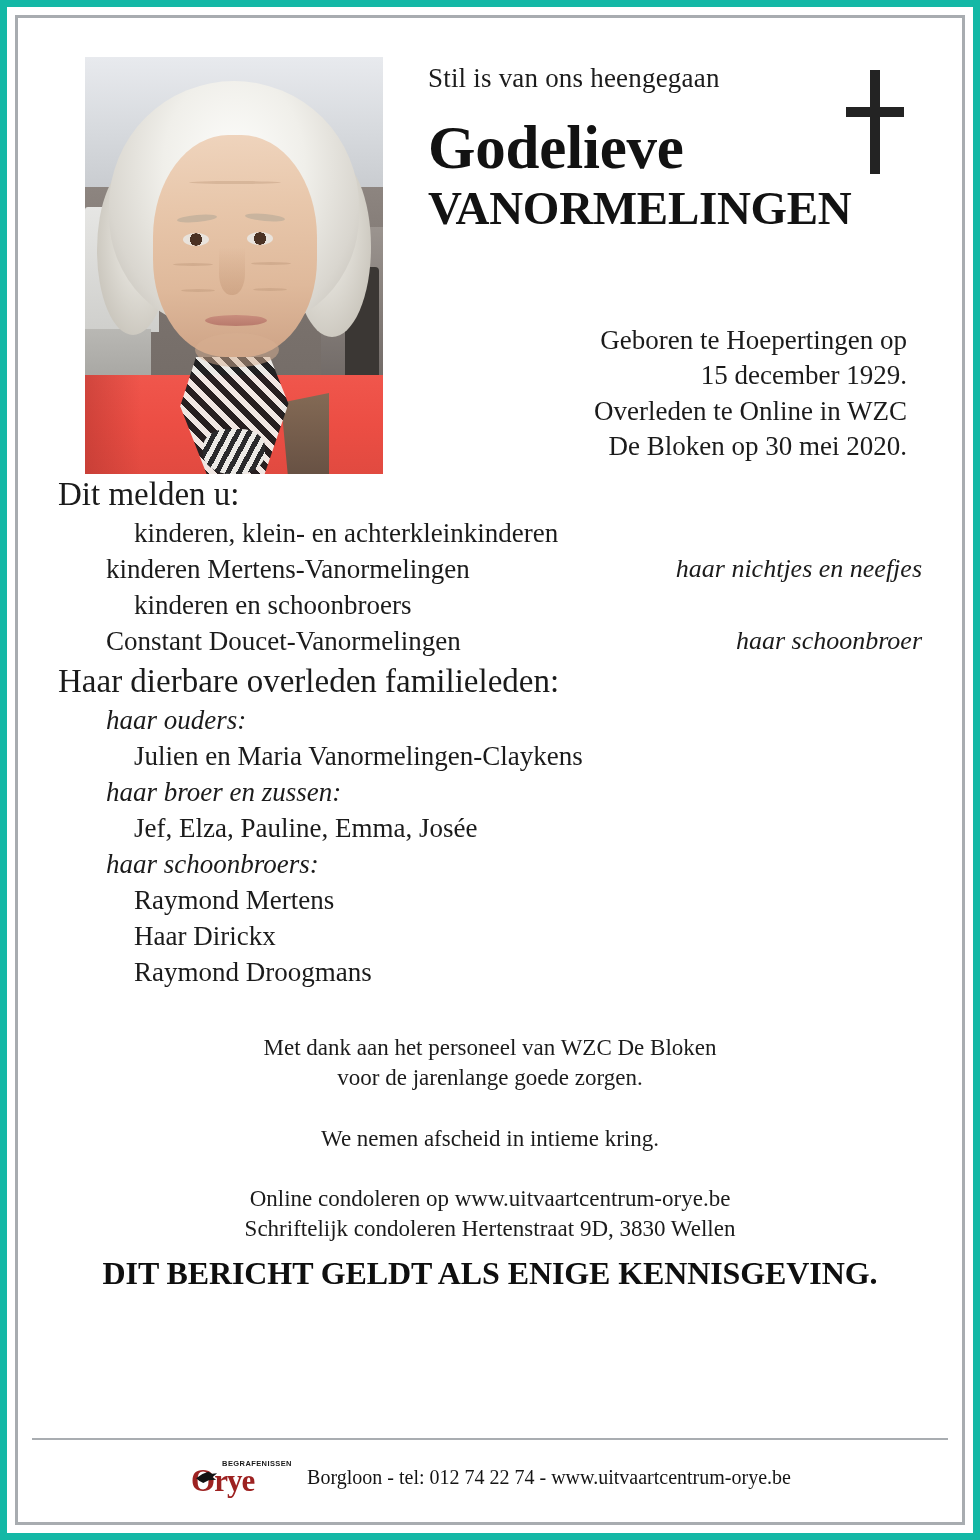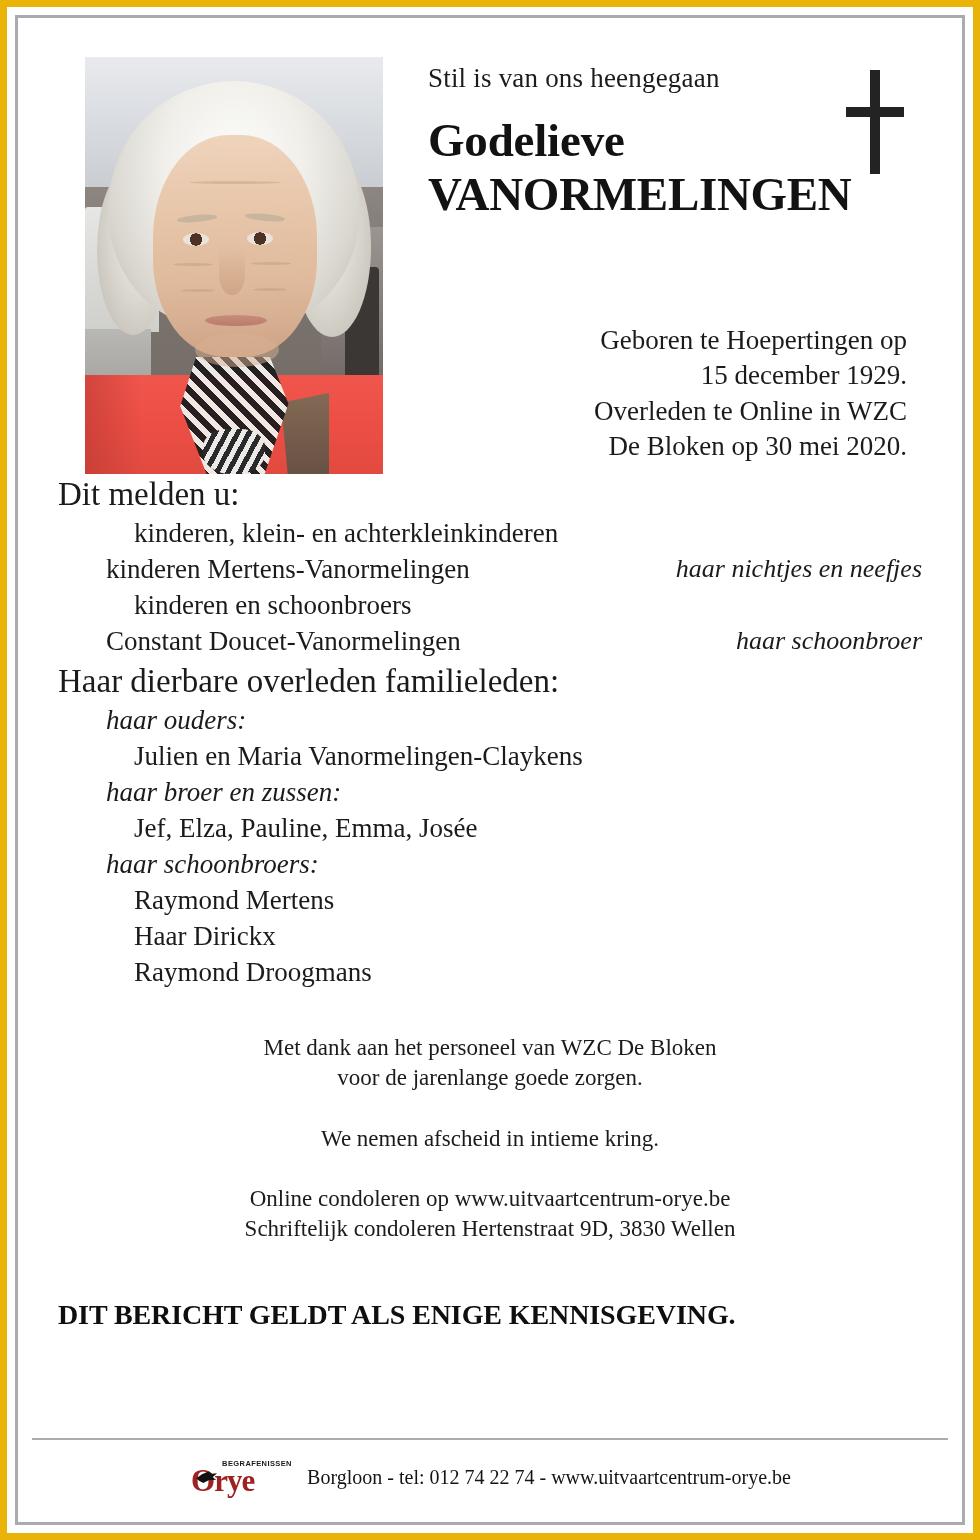--- a/index.html
+++ b/index.html
@@ -5,21 +5,21 @@
   * { margin:0; padding:0; box-sizing:border-box; }
   html, body {
     width:980px; height:1540px;
     background:#a3a7ab;
     font-family:"Liberation Serif", serif;
     -webkit-font-smoothing:antialiased;
   }
   #card {
     position:relative;
     width:980px; height:1540px;
-    background:#eab308;
+    background:#14b8a6;
     padding:7px;
   }
   #whitegap {
     width:100%; height:100%;
     background:#ffffff;
     padding:8px;
   }
   #innerline {
     width:100%; height:100%;
     border:3px solid #a8acb0;
@@ -102,21 +102,21 @@
                     background:linear-gradient(180deg,#7a6c56,#5d5244); opacity:.92;
                     clip-path:polygon(0 12%,100% 0,100% 100%,14% 100%); }
 
   #cross { position:absolute; right:58px; top:52px; width:58px; height:104px; }
   #cross .v { position:absolute; left:24px; top:0; width:10px; height:104px; background:#232323; }
   #cross .h { position:absolute; left:0; top:37px; width:58px; height:10px; background:#232323; }
 
   #headtext { position:absolute; left:410px; top:0; right:112px; }
   .stil { font-size:27px; color:#1c1c1c; letter-spacing:.2px; margin-top:45px; }
   .fname {
-    font-size:47px; font-weight:bold; color:#121212;
+    font-size:61px; font-weight:bold; color:#121212;
     margin-top:23px; line-height:1.02; letter-spacing:-.2px;
   }
   .lname {
     font-size:47px; font-weight:bold; color:#121212;
     line-height:1.06; letter-spacing:-.3px; margin-top:5px;
   }
 
   #dates {
     position:absolute; left:430px; right:55px; top:305px;
     text-align:right; font-size:27px; line-height:1.31; color:#1b1b1b;
@@ -139,22 +139,22 @@
   .ind1 { padding-left:48px; }
   .ind2 { padding-left:76px; }
   .ital { font-style:italic; }
 
   .spacer-sm { height:10px; }
   .spacer-md { height:30px; }
   .spacer-lg { height:42px; }
 
   .centered { text-align:center; font-size:23px; line-height:1.32; color:#1b1b1b; }
   .bold-note {
-    text-align:left; font-weight:bold; font-size:28px;
-    letter-spacing:-.1px; color:#0f0f0f;margin-top:44px;
+    text-align:center; font-weight:bold; font-size:32px;
+    letter-spacing:-.1px; color:#0f0f0f;
   }
 
   
   #divider {
     position:absolute; left:14px; right:14px; bottom:82px;
     height:2px; background:#a9adb1;
   }
   #footer {
     position:absolute; left:0; right:0; bottom:26px;
     display:flex; align-items:center; justify-content:center; gap:26px;

